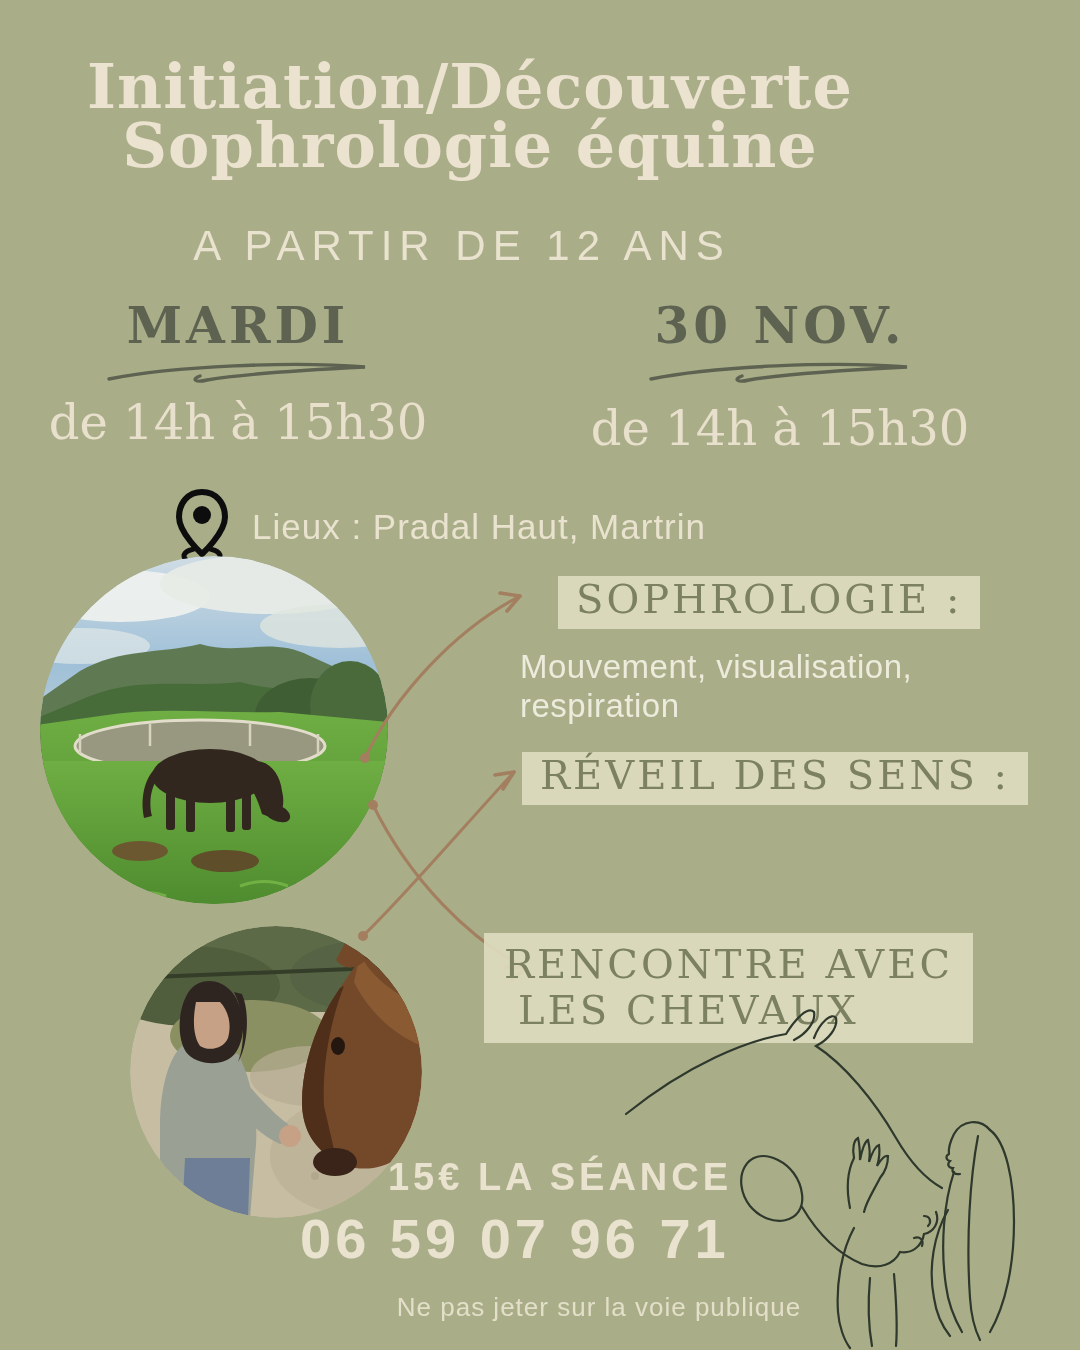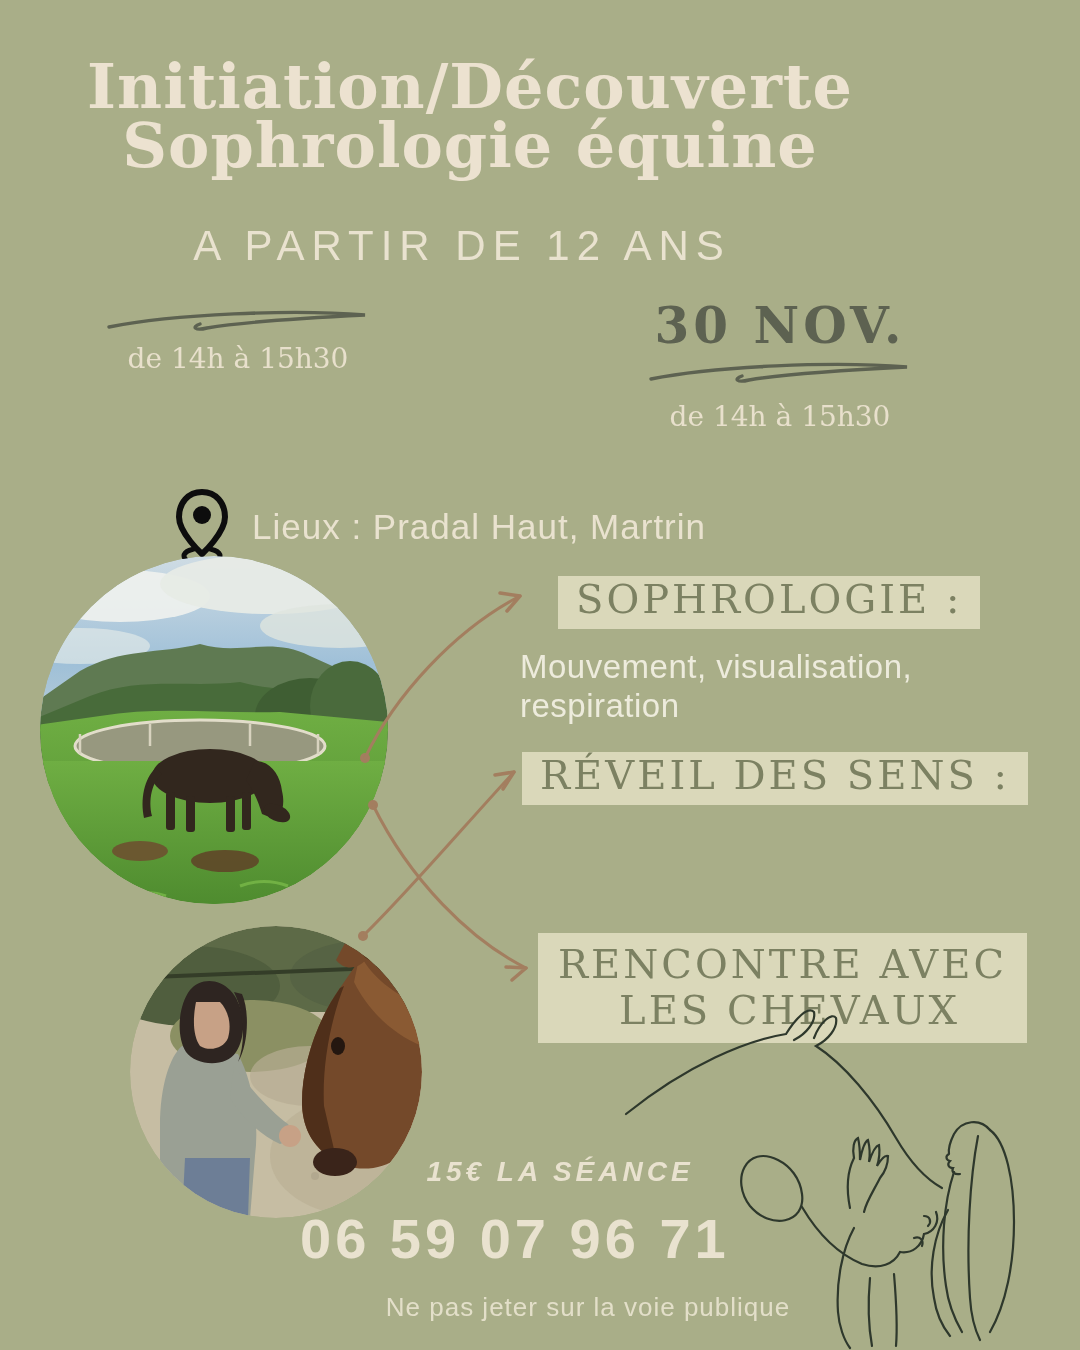--- a/index.html
+++ b/index.html
@@ -23,21 +23,21 @@
   
   .session{width:380px;text-align:center;}
   .session .day,.session .date{
     font-family:"DejaVu Serif","Liberation Serif",serif;font-weight:700;
     font-size:50px;line-height:1.04;letter-spacing:4px;color:#5d6251;
   }
   .squiggle{display:block;margin:6px auto 0;}
   .session .time{
     margin-top:8px;
     font-family:"DejaVu Serif","Liberation Serif",serif;
-    font-size:28px;color:#e8e0cc;font-weight:400;
+    font-size:48px;color:#e8e0cc;font-weight:400;
   }
   
   .location-row{left:170px;top:486px;display:flex;align-items:center;}
   .location-text{
     margin-left:18px;font-size:35px;color:#e9e2cf;letter-spacing:1px;
   }
   
   .photo{border-radius:50%;overflow:hidden;display:block;}
   
   .feature-label{
@@ -46,44 +46,45 @@
     font-size:40px;letter-spacing:3px;color:#7c8162;
     padding:0 18px 7px;white-space:nowrap;
   }
   .feature-label.two-line{white-space:normal;text-align:left;line-height:1.15;padding:8px 20px 10px;}
   .feature-body{
     font-size:33px;line-height:1.17;color:#edebdc;letter-spacing:.5px;
   }
   
   .price{
     left:330px;top:1156px;width:460px;text-align:center;
-    font-size:28px;font-weight:700;letter-spacing:4px;color:#e9e2cf;font-style:italic;
+    font-size:38px;font-weight:700;letter-spacing:4px;color:#e9e2cf;
   }
   .phone{
     left:300px;top:1206px;width:560px;
     font-size:56px;font-weight:700;letter-spacing:4px;color:#e9e2cf;
   }
   .note{
-    left:348px;top:1292px;width:480px;text-align:center;
+    left:359px;top:1292px;width:480px;text-align:center;
     font-size:26px;letter-spacing:1px;color:#e3dfc9;
   }
 </style>
 </head>
 <body>
 
 <div id="poster">
 
   <div class="abs title">
     <div>Initiation/Découverte</div>
     <div>Sophrologie équine</div>
   </div>
 
   <div class="abs subtitle">A PARTIR DE 12 ANS</div>
 
   <div class="abs session" style="left:48px;top:300px;">
+    <div class="day">MARDI</div>
     <svg class="squiggle" width="270" height="28" viewBox="0 0 270 28">
       <path d="M6,21 C70,8 190,3 262,9 C200,12 140,16 104,22 C92,25 88,21 97,18" fill="none" stroke="#5d6251" stroke-width="3.4" stroke-linecap="round"></path>
     </svg>
     <div class="time">de 14h à 15h30</div>
   </div>
 
   <div class="abs session" style="left:580px;top:300px;width:400px;">
     <div class="date">30 NOV.</div>
     <svg class="squiggle" width="270" height="28" viewBox="0 0 270 28">
       <path d="M6,21 C70,8 190,3 262,9 C200,12 140,16 104,22 C92,25 88,21 97,18" fill="none" stroke="#5d6251" stroke-width="3.4" stroke-linecap="round"></path>
@@ -165,21 +166,21 @@
   </svg>
 
   <div class="abs feature-label" style="left:558px;top:576px;">SOPHROLOGIE :</div>
   <div class="abs feature-body" style="left:520px;top:648px;">
     <div>Mouvement, visualisation,</div>
     <div>respiration</div>
   </div>
 
   <div class="abs feature-label" style="left:522px;top:752px;">RÉVEIL DES SENS :</div>
 
-  <div class="abs feature-label two-line" style="left:538px;top:933px;text-align:center;">
+  <div class="abs feature-label two-line" style="left:484px;top:933px;">
     <div>RENCONTRE AVEC</div>
     <div style="padding-left:14px;">LES CHEVAUX</div>
   </div>
 
   <svg class="abs photo" style="left:130px;top:926px;" width="292" height="292" viewBox="0 0 292 292" role="img">
     <defs>
         <clipPath id="c2">
           <circle cx="146" cy="146" r="146"></circle>
         </clipPath>
       </defs>

